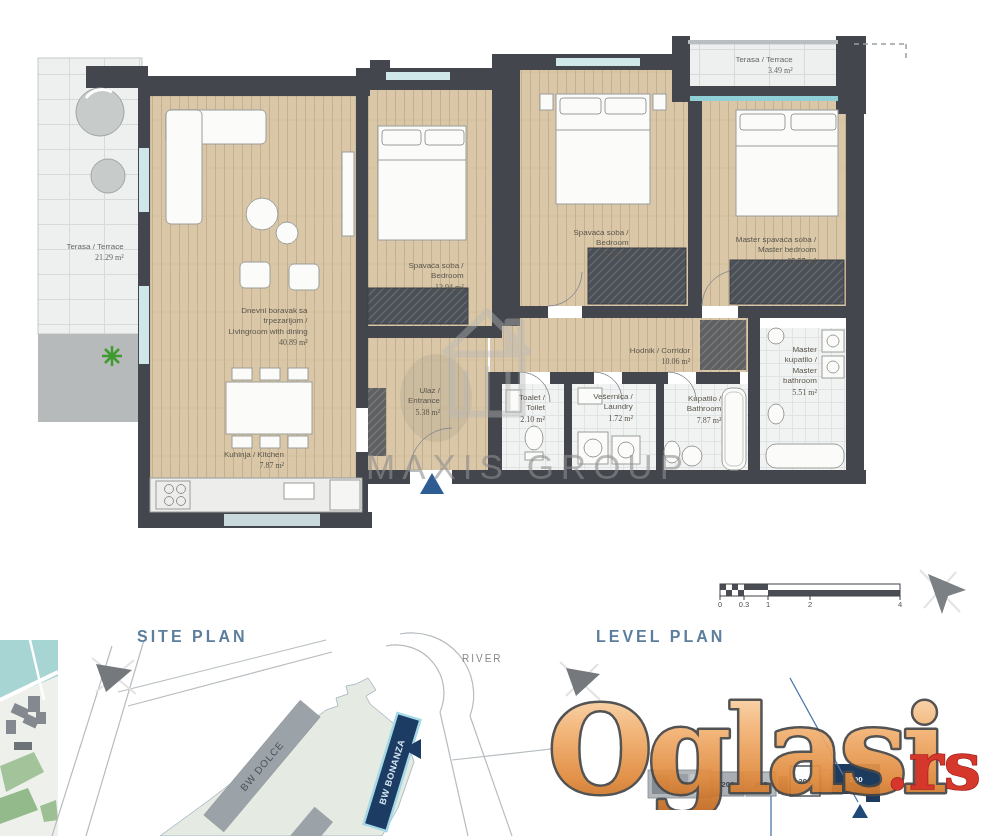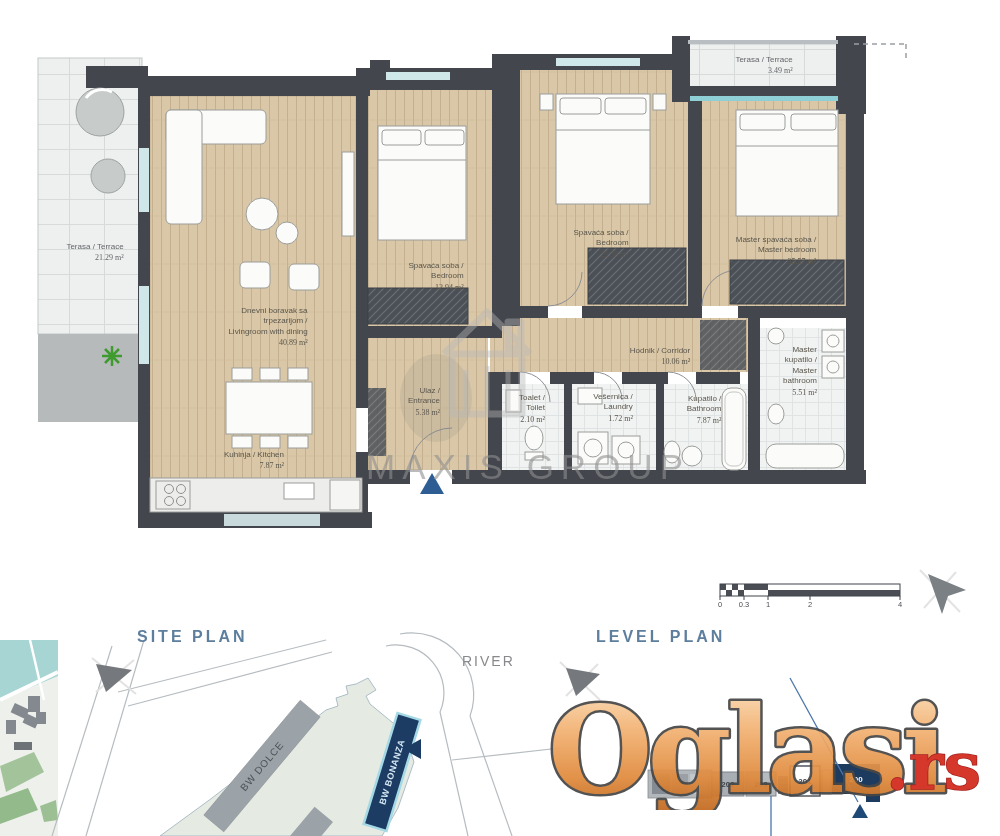--- a/index.html
+++ b/index.html
@@ -6,21 +6,21 @@
   .canvas{position:relative;width:1000px;height:836px;background:#fff;overflow:hidden;
           font-family:"Liberation Sans",sans-serif;}
   .abs{position:absolute;}
   .rlabel{position:absolute;transform:translate(-50%,-50%);text-align:right;
           color:#5a564c;font-size:8px;line-height:1.3;z-index:4;}
   .rlabel .rname{display:block;white-space:pre-line;}
   .rlabel .rarea{display:block;margin-top:1px;font-family:Liberation Serif, serif;}
   .rlabel.terr{color:#63666a;}
   .heading{position:absolute;font-size:16px;font-weight:bold;letter-spacing:3px;
            color:#5d7f9d;z-index:4;margin-left:43px;}
-  .river{position:absolute;font-size:14px;letter-spacing:2px;color:#87898c;z-index:4;text-align:right;}
+  .river{position:absolute;font-size:10px;letter-spacing:2px;color:#87898c;z-index:4;text-align:right;}
   .tick{position:absolute;transform:translate(-50%,0);font-size:7.5px;color:#4a4e54;z-index:4;}
   .unum{position:absolute;transform:translate(-50%,-50%);font-size:8px;font-weight:bold;
         color:#3c4147;z-index:4;}
   .unum.hl{color:#ffffff;}
   .maxis{position:absolute;left:366px;top:447px;font-size:35px;letter-spacing:7px;
          color:#8f8f8f;opacity:.6;z-index:5;font-weight:400;}
   svg{display:block;}
 </style>
 </head>
 <body>

